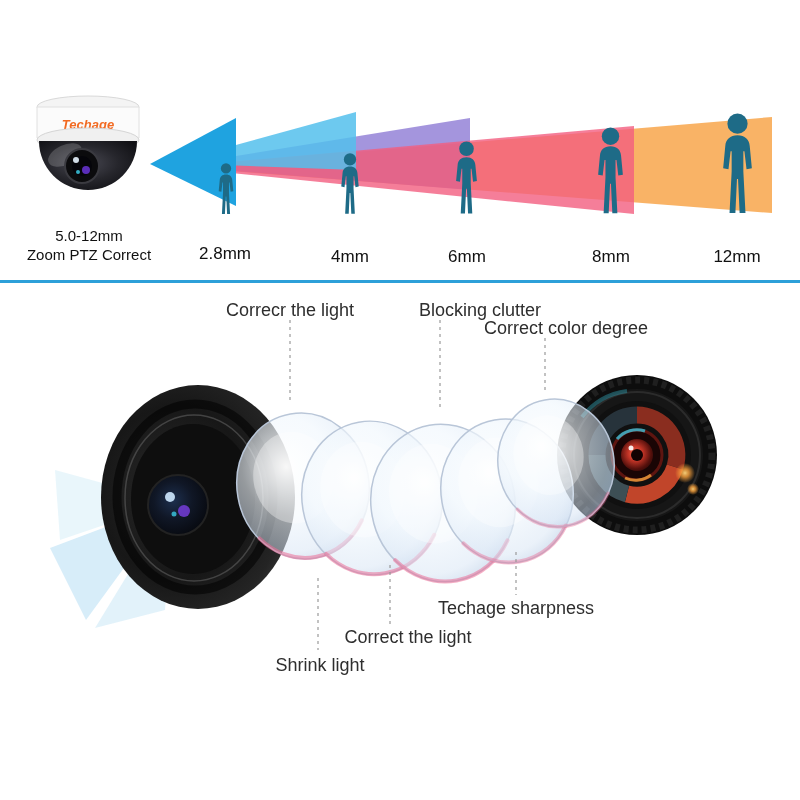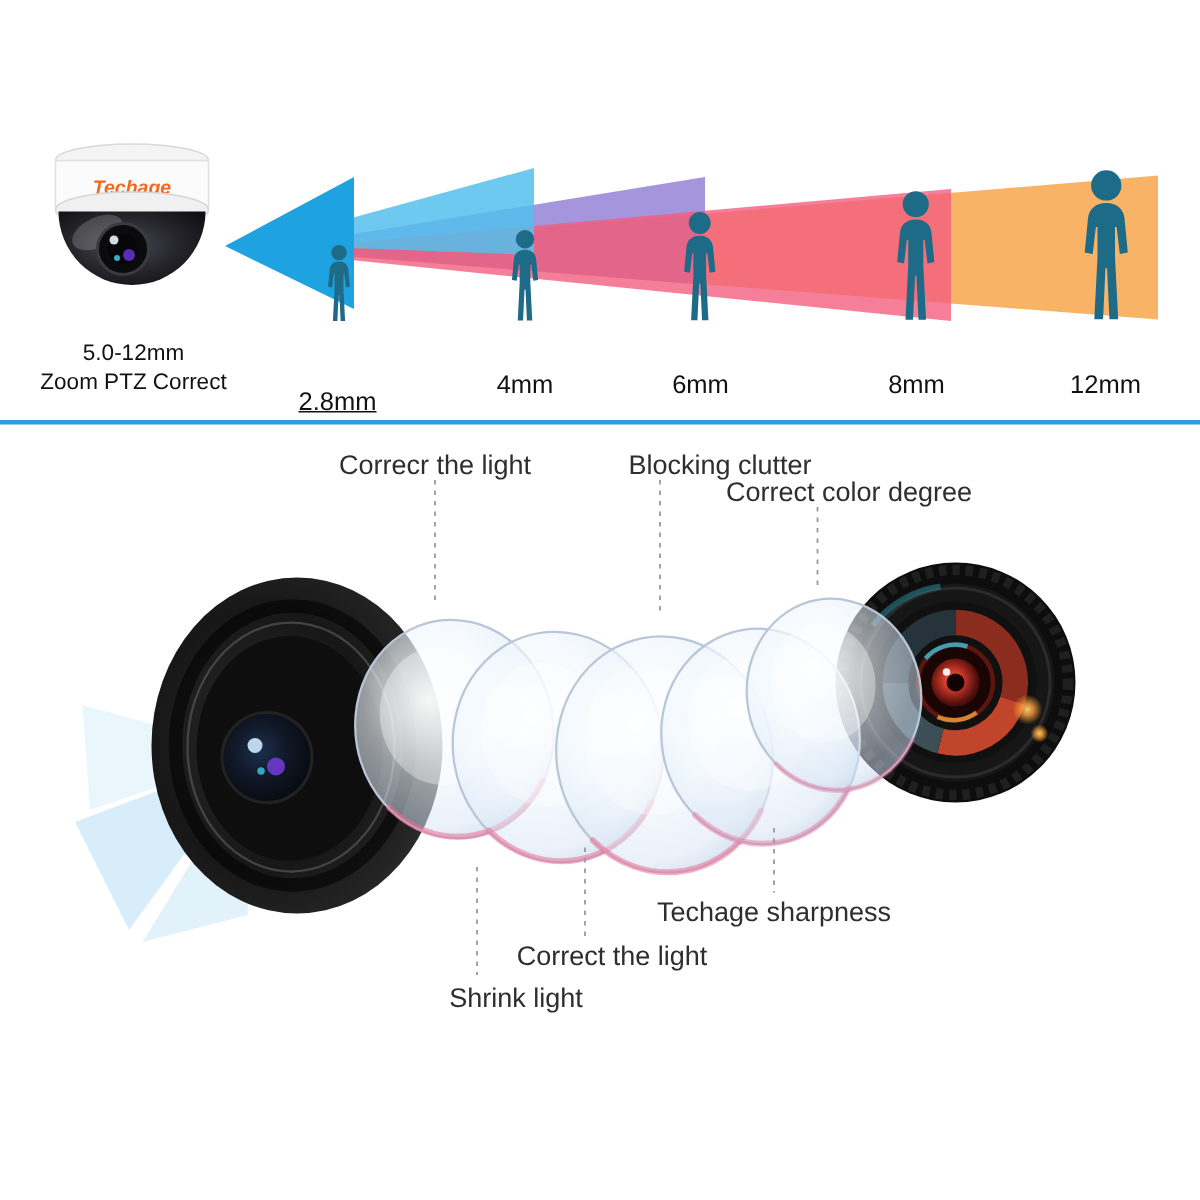--- a/index.html
+++ b/index.html
@@ -167,26 +167,26 @@
       <line x1="390" y1="565" x2="390" y2="624"></line>
       <line x1="318" y1="578" x2="318" y2="650"></line>
     </g>
   </svg>
 
   <div class="caption">
     <div>5.0-12mm</div>
     <div>Zoom PTZ Correct</div>
   </div>
 
-  <span class="focal" style="left:225px; top:258px;text-decoration:underline;">2.8mm</span>
+  <span class="focal" style="left:225px; top:244px;">2.8mm</span>
   <span class="focal" style="left:350px; top:247px;">4mm</span>
   <span class="focal" style="left:467px; top:247px;">6mm</span>
   <span class="focal" style="left:611px; top:247px;">8mm</span>
   <span class="focal" style="left:737px; top:247px;">12mm</span>
 
   <span class="feature-label" style="left:290px; top:300px;">Correcr the light</span>
   <span class="feature-label" style="left:441px; top:300px;margin-left:39px;">Blocking clutter</span>
   <span class="feature-label" style="left:566px; top:318px;">Correct color degree</span>
   <span class="feature-label" style="left:516px; top:598px;">Techage sharpness</span>
   <span class="feature-label" style="left:371px; top:627px;margin-left:37px;">Correct the light</span>
-  <span class="feature-label" style="left:320px; top:655px;margin-left:24px;">Shrink light</span>
+  <span class="feature-label" style="left:320px; top:655px;">Shrink light</span>
 
 </div>
 
 </body></html>

